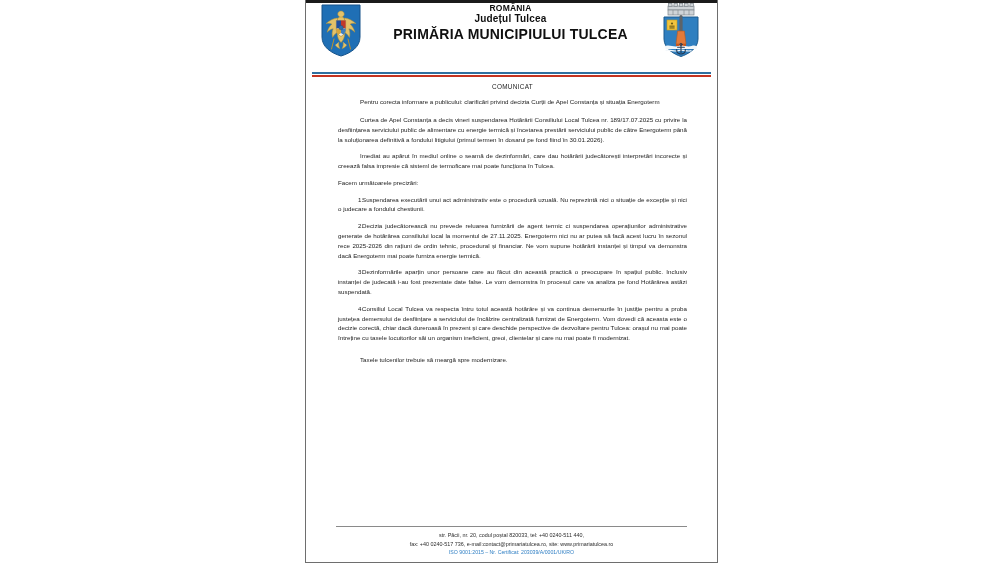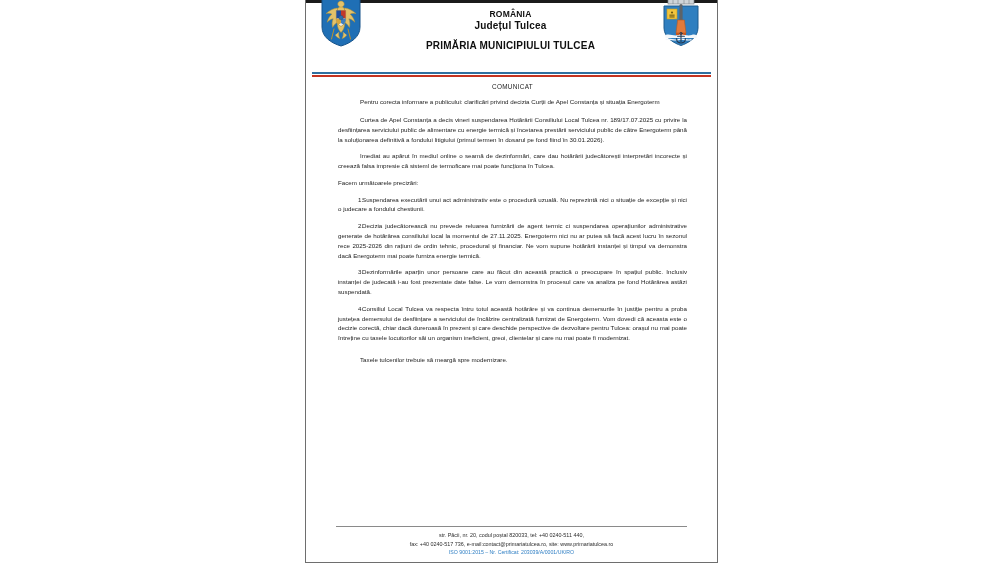--- a/index.html
+++ b/index.html
@@ -46,41 +46,41 @@
   }
 
   
   .masthead {
     position: absolute;
     left: 0;
     top: 3px;
     width: 100%;
     height: 65px;
     display: flex;
-    align-items: flex-end;
+    align-items: flex-start;
     justify-content: space-between;
     box-sizing: border-box;
-    padding: 16px 14px;
+    padding: 0 14px;
     gap: 16px;
   }
 
   .crest { flex: 0 0 auto; }
   .masthead-titles {
     flex: 1 1 auto;
     text-align: center;
     line-height: 1.22;
   }
   .masthead-titles .t {
     font-weight: bold;
     color: #101010;
     letter-spacing: 0.2px;
   }
   .t-country { font-size: 8.5px; }
   .t-county  { font-size: 10px; }
-  .t-city    { font-size: 10px; margin-top: 8px; }
+  .t-city    { font-size: 14px; }
 
   
   .sep {
     position: absolute;
     left: 6px;
     right: 6px;
     top: 72px;
     height: 5px;
   }
   .sep .line-blue {

